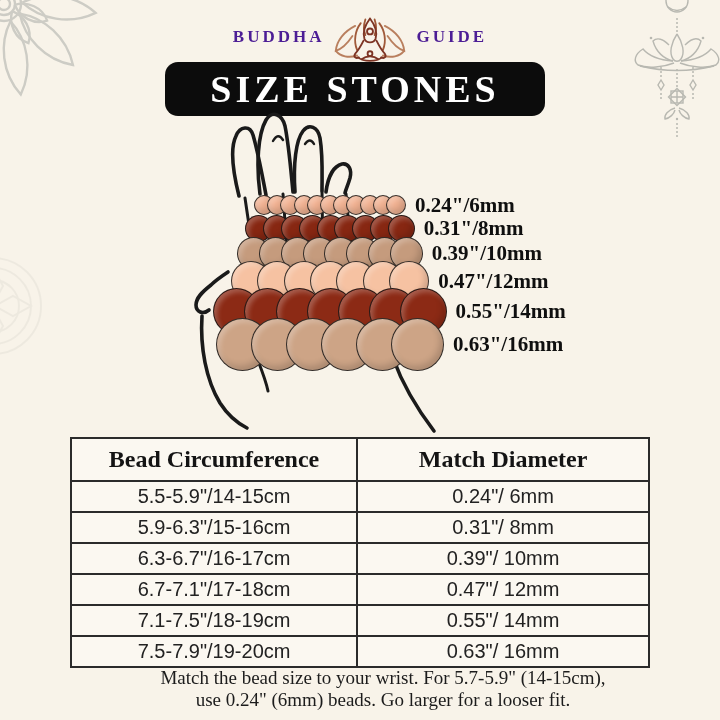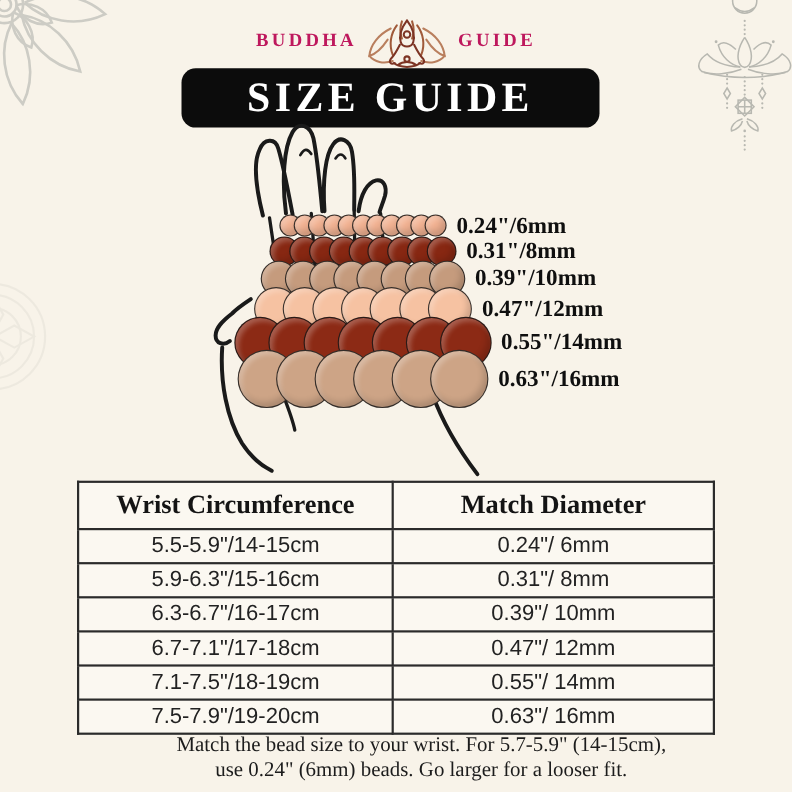--- a/index.html
+++ b/index.html
@@ -2,21 +2,21 @@
 <html><head>
 <meta charset="utf-8">
 <style>
   html,body{margin:0;padding:0;}
   .stage{position:relative;width:720px;height:720px;background:#f8f3e9;overflow:hidden;
          font-family:"Liberation Serif",serif;}
   .ornament{position:absolute;pointer-events:none;}
   
   .brand{position:absolute;left:0;top:12px;width:720px;height:50px;display:flex;
          align-items:center;justify-content:center;gap:9px;}
-  .brand-word{font-size:17px;font-weight:600;letter-spacing:3px;color:#be185d;}
+  .brand-word{font-size:17px;font-weight:600;letter-spacing:3px;color:#4c1d95;}
   
   .banner{position:absolute;left:165px;top:62px;width:380px;height:54px;background:#0c0c0c;
           border-radius:13px;display:flex;align-items:center;justify-content:center;}
   .banner-text{color:#ffffff;font-size:38px;font-weight:700;letter-spacing:4px;}
   
   .illus{position:absolute;left:150px;top:112px;width:450px;height:348px;}
   .hand-svg{position:absolute;left:0;top:0;z-index:1;}
   .bead-row{position:absolute;display:flex;z-index:2;}
   .bead{flex:none;border-radius:50%;box-sizing:border-box;border:1.5px solid rgba(24,24,24,.85);
         box-shadow:inset -3px -4px 6px rgba(0,0,0,.16), inset 3px 3px 5px rgba(255,255,255,.25);}
@@ -138,21 +138,21 @@
           <circle cx="40" cy="44" r="2.6"></circle>
           <path d="M27,48 C33,53 47,53 53,48"></path>
           <path d="M31,50 C36,46 44,46 49,50"></path>
         </g>
       </g>
     </svg>
     <span class="brand-word">GUIDE</span>
   </div>
 
   <div class="banner">
-    <span class="banner-text">SIZE GUIDE</span>
+    <span class="banner-text">SIZE STONES</span>
   </div>
 
   <div class="illus" id="illustration">
     <svg class="hand-svg" width="450" height="348" viewBox="0 0 450 348">
       <g fill="none" stroke="#1a1a1a" stroke-width="3.6" stroke-linecap="round">
         <path d="M89,84 C83,60 80,36 86,24 C90,14 100,13 103,23 C108,40 112,62 116,83"></path>
         <path d="M110,82 C106,52 108,22 116,8 C122,-2 132,2 135,14 C139,34 141,60 143,80"></path>
         <path d="M123,29 Q128,20 133,28" stroke-width="2.4"></path>
         <path d="M145,80 C143,52 146,28 153,19 C159,11 168,15 170,26 C173,44 172,62 172,79"></path>
         <path d="M155,32 Q160,25 164,32" stroke-width="2.4"></path>
@@ -233,21 +233,21 @@
         <div class="bead" style="width: 53px; height: 53px; background: rgb(205, 164, 134); margin-left: -18.02px;"></div>
         <div class="bead" style="width: 53px; height: 53px; background: rgb(205, 164, 134); margin-left: -18.02px;"></div>
         <div class="bead" style="width: 53px; height: 53px; background: rgb(205, 164, 134); margin-left: -18.02px;"></div>
       </div>
       <div class="bead-label" style="left: 302.95px; top: 232px;">0.63"/16mm</div>
     </div>
 
   <table class="size-table">
     <thead>
       <tr>
-        <th>Wrist Circumference</th>
+        <th>Bead Circumference</th>
         <th>Match Diameter</th>
       </tr>
     </thead>
     <tbody id="size-table-body">
         <tr>
           <td>5.5-5.9"/14-15cm</td>
           <td>0.24"/ 6mm</td>
         </tr>
         <tr>
           <td>5.9-6.3"/15-16cm</td>

